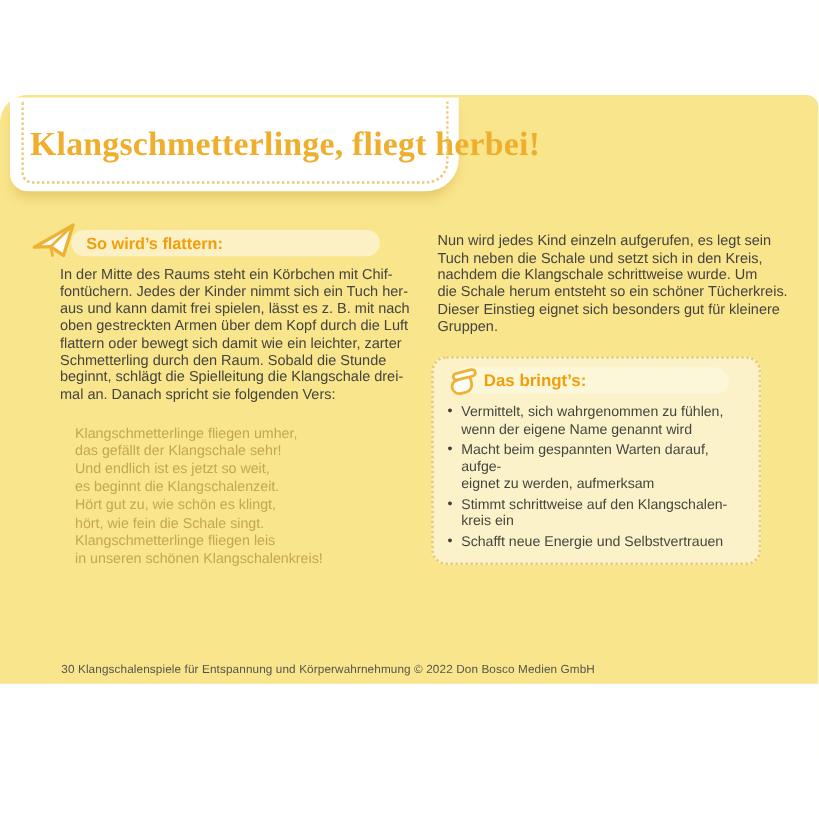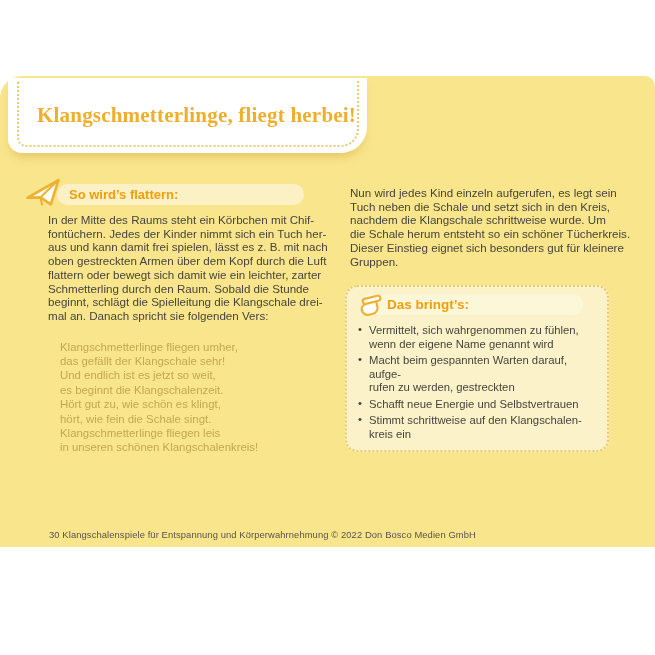--- a/index.html
+++ b/index.html
@@ -17,23 +17,23 @@
     position:absolute; left:8px; top:78px; width:359px; height:75px;
     background:#ffffff; border-radius:0 0 26px 14px;
     box-shadow:0 7px 9px -3px rgba(214,176,72,.55);
     display:flex; align-items:center;
   }
   .title-dots {
     position:absolute; left:9px; right:8px; top:3px; bottom:6px;
     border:2px dotted #E9CB74; border-top:none; border-radius:0 0 18px 9px;
   }
   .title {
-    margin:17px; width:100%; text-align:center; padding-left:12px;
+    margin:4px; width:100%; text-align:center; padding-left:12px;
     font-family:"Liberation Serif", serif; font-weight:bold;
-    font-size:21px; color:#EFAE2C; white-space:nowrap; letter-spacing:.2px;
+    font-size:27px; color:#EFAE2C; white-space:nowrap; letter-spacing:.2px;
   }
   .col-left  { position:absolute; left:48px;  top:184px; }
   .col-right { position:absolute; left:350px; top:184px; }
 
   .heading-row { position:relative; height:23px; }
   .pill { position:absolute; border-radius:12px; }
   .pill-left  { left:9px; top:0; width:247px; height:21px; background:#FBF1C4; }
   .pill-right { left:3px; top:-1px; width:222px; height:21px; background:#FDF7DA; }
   .heading-text { position:absolute; font-weight:bold; color:#F09E0A; white-space:nowrap; }
   .heading-text-left  { left:21px; top:3px; font-size:13px; }
@@ -130,24 +130,24 @@
               <rect x="10" y="7" width="18" height="5.2" rx="2.6"></rect>
             </g>
           </svg>
         </span>
         <span class="heading-text heading-text-right">Das bringt’s:</span>
       </div>
       <ul class="benefits-list">
         <li>Vermittelt, sich wahrgenommen zu fühlen,
 wenn der eigene Name genannt wird</li>
         <li>Macht beim gespannten Warten darauf, aufge-
-rufen zu werden, gestreckten</li>
-        <li>Schafft neue Energie und Selbstvertrauen</li>
+eignet zu werden, aufmerksam</li>
         <li>Stimmt schrittweise auf den Klangschalen-
 kreis ein</li>
+        <li>Schafft neue Energie und Selbstvertrauen</li>
       </ul>
     </div>
 
   </div>
 
   <div class="footer">30 Klangschalenspiele für Entspannung und Körperwahrnehmung © 2022 Don Bosco Medien GmbH</div>
 
 </div>
 
 </body></html>

